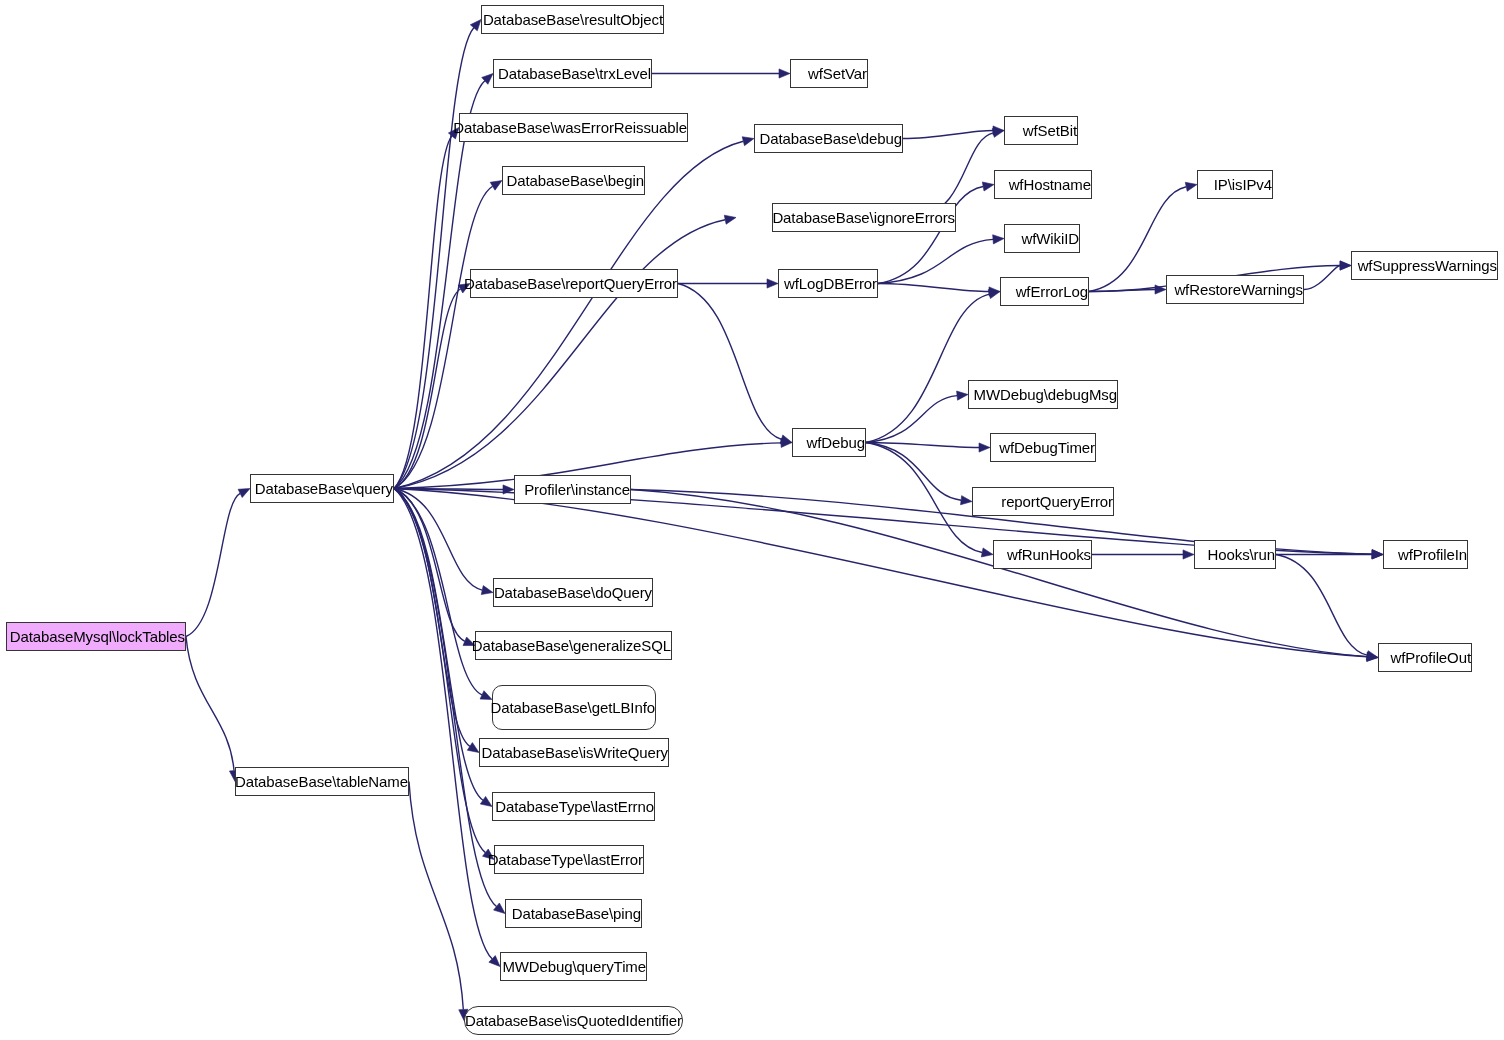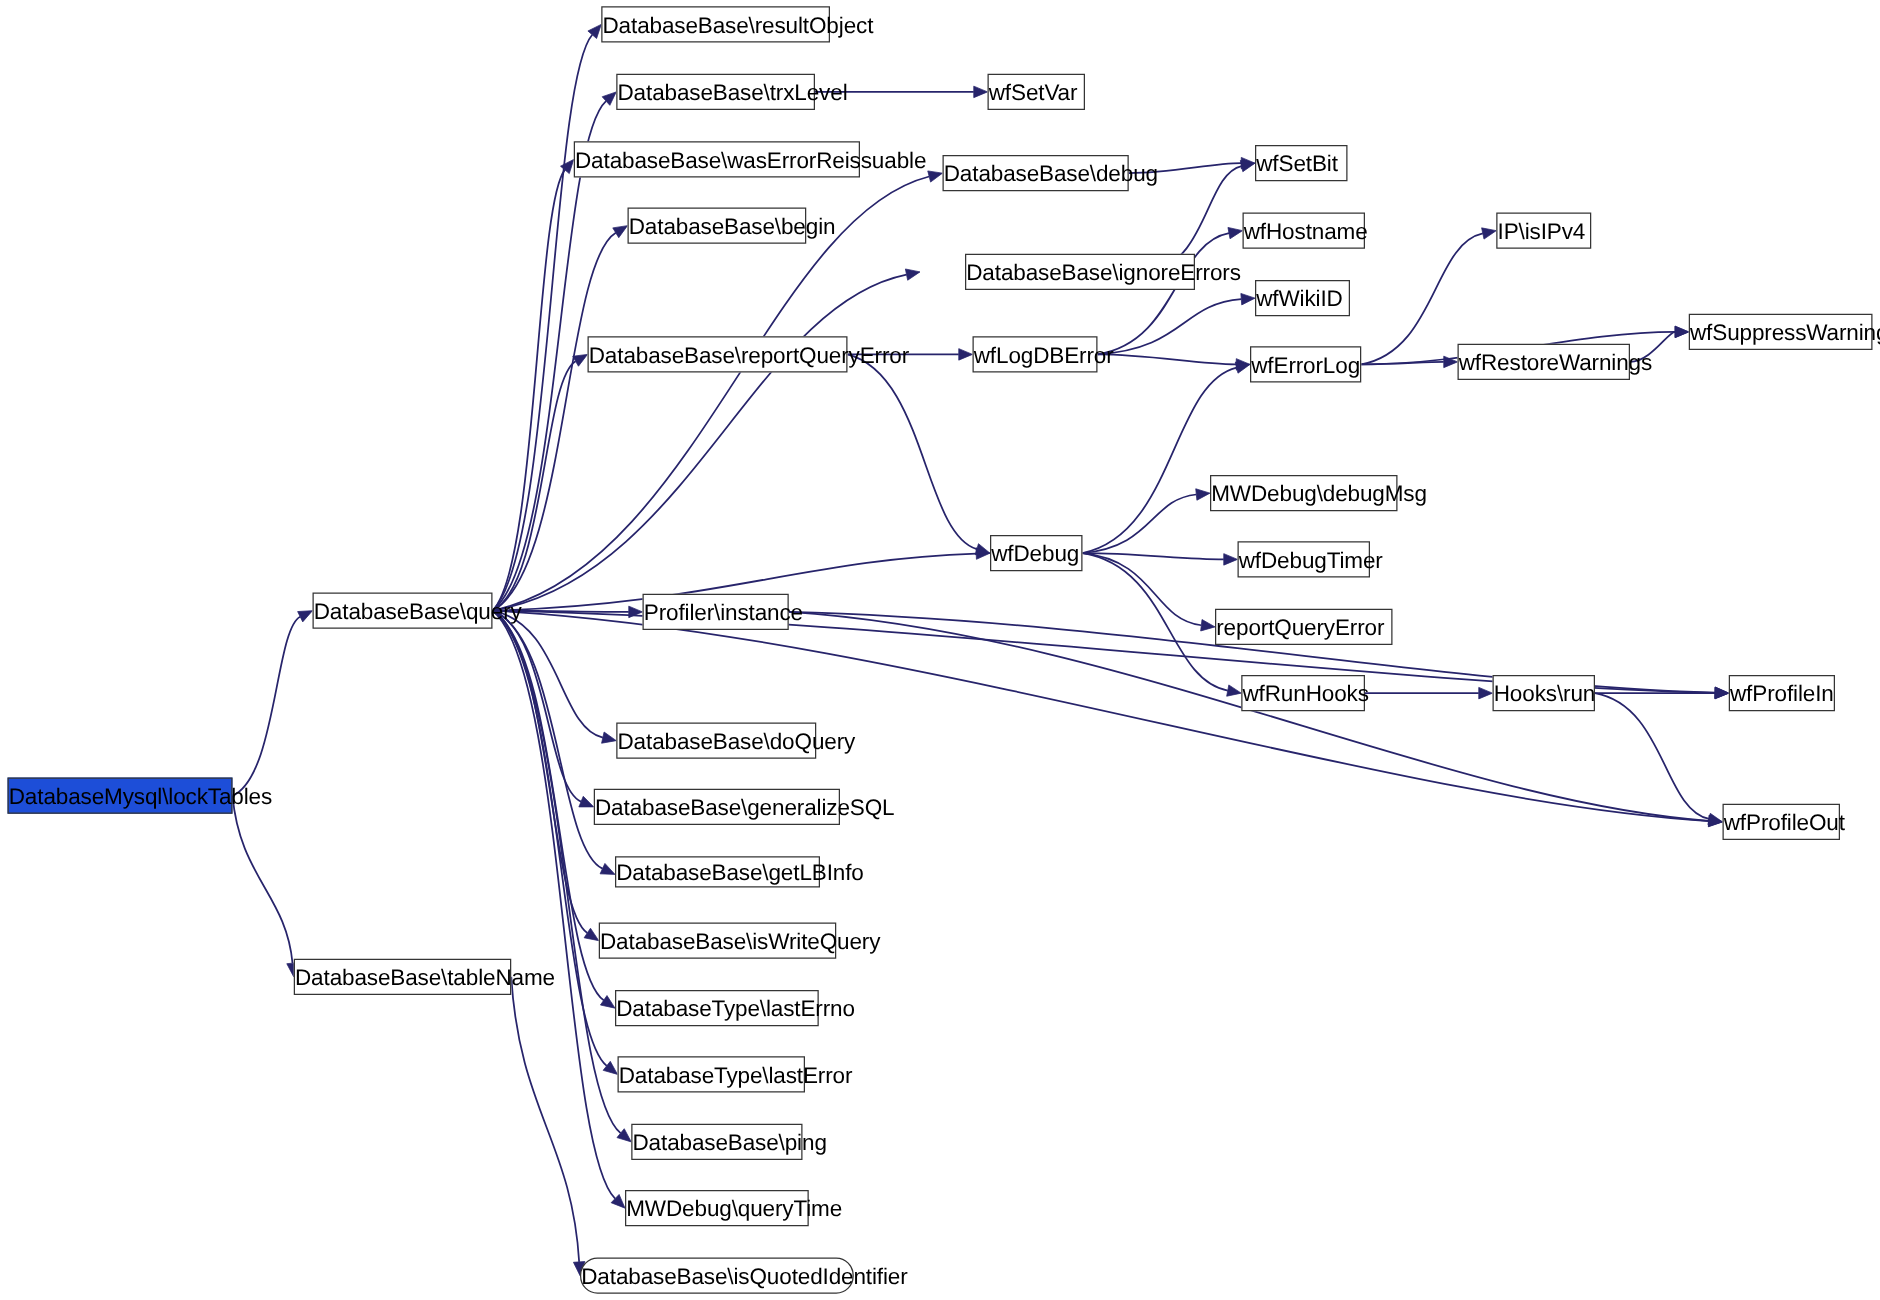--- a/index.html
+++ b/index.html
@@ -32,29 +32,29 @@
     stroke: #27246b;
     stroke-width: 0.6px;
   }
   .node-box {
     position: absolute;
     box-sizing: border-box;
     border: 1.3px solid #353535;
     background: #ffffff;
     display: flex;
     align-items: center;
-    justify-content: flex-start;
-    font-size: 18px;
+    justify-content: flex-end;
+    font-size: 15px;
     color: #000000;
     white-space: nowrap;
     letter-spacing: -0.1px;
     line-height: 1;
   }
   .node-box.highlight {
-    background: #1d4ed8;
+    background: #f0abfc;
   }
   .node-label {
     pointer-events: none;
   }
 </style>
 </head>
 <body>
 
 <div id="canvas">
   <svg class="graph" id="edge-layer" viewBox="0 0 1504 1040">
@@ -174,21 +174,21 @@
       </div>
       <div class="node-box" style="left: 514px; top: 475px; width: 117px; height: 29px;">
         <span class="node-label">Profiler\instance</span>
       </div>
       <div class="node-box" style="left: 493px; top: 578px; width: 160px; height: 29px;">
         <span class="node-label">DatabaseBase\doQuery</span>
       </div>
       <div class="node-box" style="left: 475px; top: 631px; width: 197px; height: 29px;">
         <span class="node-label">DatabaseBase\generalizeSQL</span>
       </div>
-      <div class="node-box" style="left: 492px; top: 685px; width: 164px; height: 25px;">
+      <div class="node-box" style="left: 492px; top: 685px; width: 164px; height: 45px; border-radius: 10px;">
         <span class="node-label">DatabaseBase\getLBInfo</span>
       </div>
       <div class="node-box" style="left: 479px; top: 738px; width: 190px; height: 29px;">
         <span class="node-label">DatabaseBase\isWriteQuery</span>
       </div>
       <div class="node-box" style="left: 492px; top: 792px; width: 163px; height: 29px;">
         <span class="node-label">DatabaseType\lastErrno</span>
       </div>
       <div class="node-box" style="left: 494px; top: 845px; width: 150px; height: 29px;">
         <span class="node-label">DatabaseType\lastError</span>

